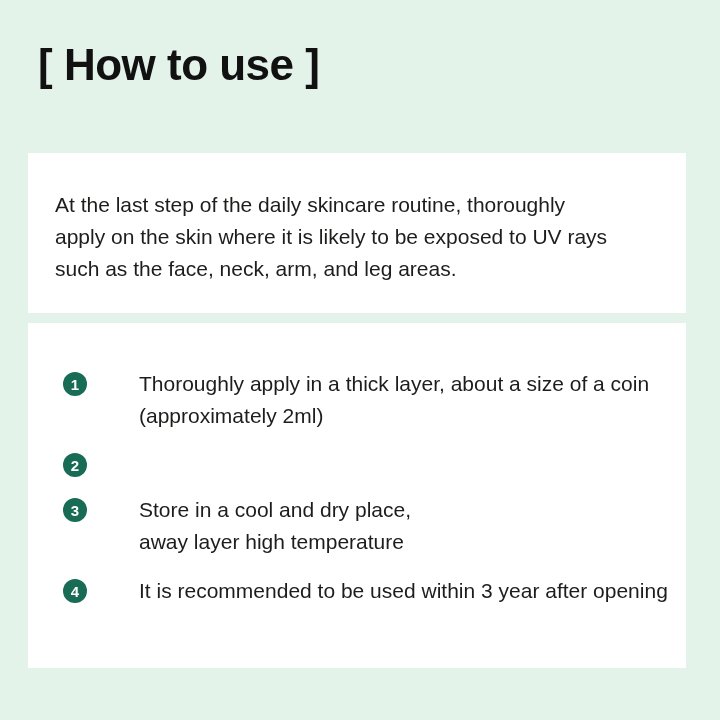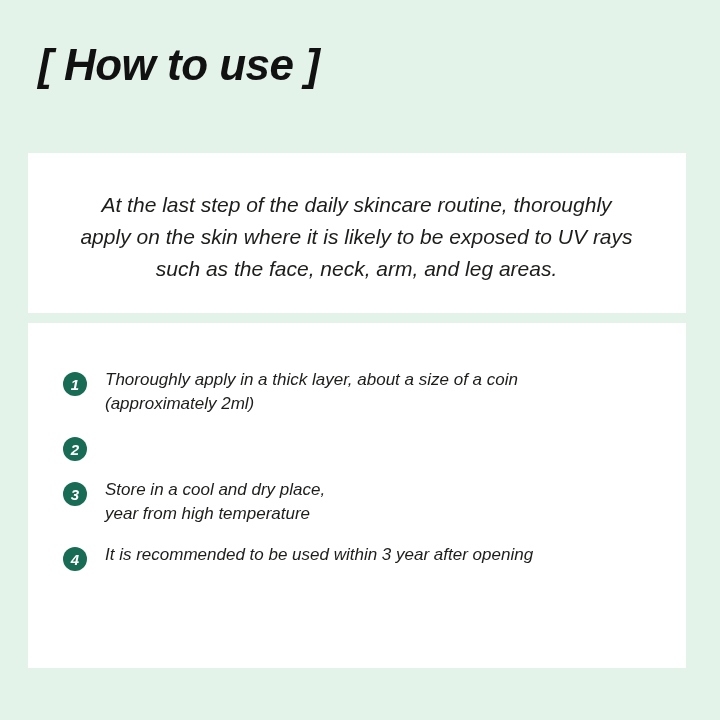--- a/index.html
+++ b/index.html
@@ -3,21 +3,21 @@
 <meta charset="utf-8">
 <style>
   :root {
     --bg: #e3f3ea;
     --card: #ffffff;
     --badge: #186b54;
     --badge-num: #ffffff;
     --title-color: #111111;
     --text-color: #1d1d1b;
   }
-  * { margin: 0; padding: 0; box-sizing: border-box; font-style: italic; }
+  * { margin: 0; padding: 0; box-sizing: border-box; }
   html, body {
     width: 720px; height: 720px;
     overflow: hidden;
   }
   body {
     position: relative;
     background: var(--bg);
     font-family: "Liberation Sans", sans-serif;
     color: var(--text-color);
   }
@@ -33,21 +33,20 @@
   .card {
     position: absolute;
     left: 28px;
     width: 658px;
     background: var(--card);
   }
   .intro-card {
     top: 153px;
     height: 160px;
     padding: 36px 28px 0 27px;
-    text-align: center;
   }
   .intro-text {
     font-size: 21px;
     line-height: 32px;
     white-space: pre-line;
   }
   .steps-card {
     top: 323px;
     height: 345px;
     padding: 45px 12px 0 35px;
@@ -67,23 +66,24 @@
     border-radius: 50%;
     background: var(--badge);
     color: var(--badge-num);
     font-size: 15px;
     font-weight: 700;
     display: flex;
     align-items: center;
     justify-content: center;
   }
   .step-text {
-    font-size: 17px;
-    line-height: 24px;
+    font-size: 21px;
+    line-height: 32px;
     white-space: pre-line;
+    margin-left: 34px;
   }
 </style>
 </head>
 <body>
 
 <h1 class="page-title">[ How to use ]</h1>
 
 <section class="card intro-card">
   <p class="intro-text">At the last step of the daily skincare routine, thoroughly
 apply on the skin where it is likely to be exposed to UV rays
@@ -98,21 +98,21 @@
 (approximately 2ml)</p>
   </div>
 
   <div class="step">
     <span class="step-badge">2</span>
   </div>
 
   <div class="step">
     <span class="step-badge">3</span>
     <p class="step-text">Store in a cool and dry place,
-year from high temperature</p>
+away layer high temperature</p>
   </div>
 
   <div class="step">
     <span class="step-badge">4</span>
     <p class="step-text">It is recommended to be used within 3 year after opening</p>
   </div>
 
 </section>
 
 </body></html>

